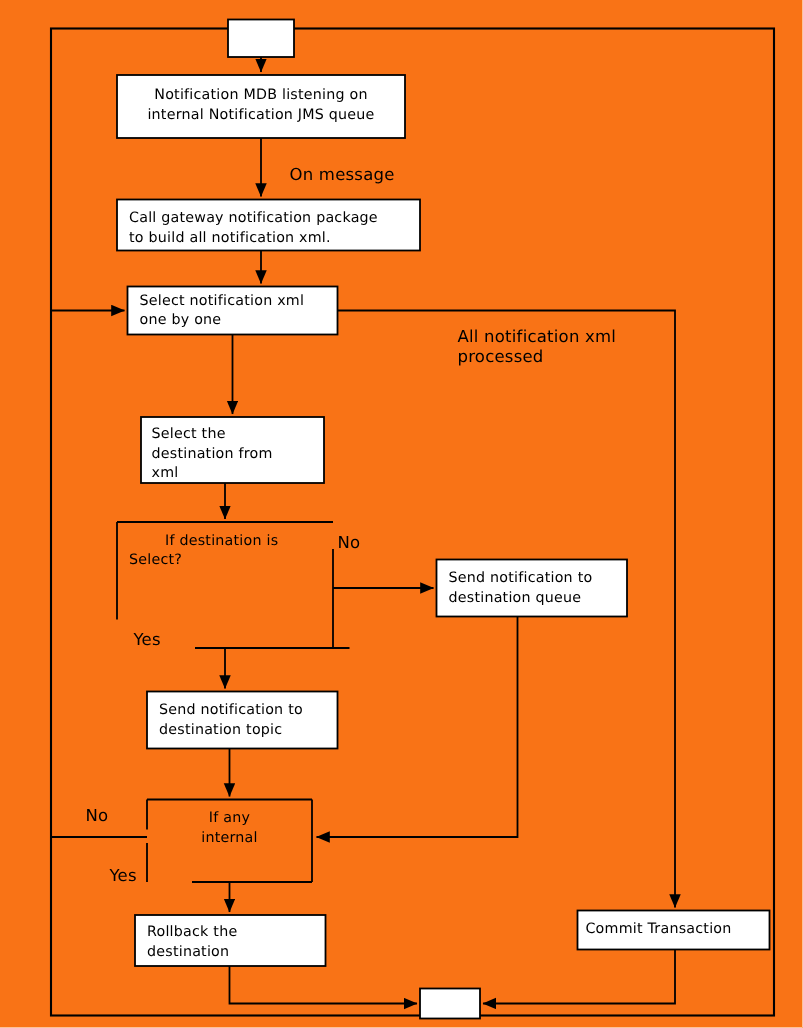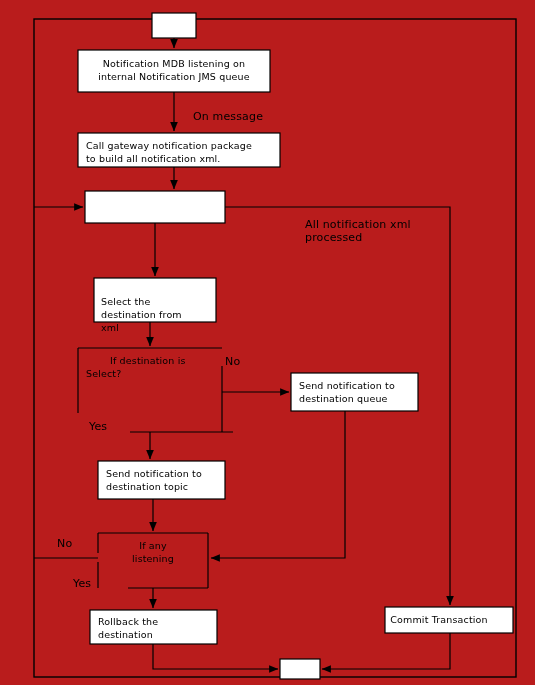--- a/index.html
+++ b/index.html
@@ -4,21 +4,21 @@
 <style>
   html, body {
     margin: 0;
     padding: 0;
     background: #ffffff;
   }
   #canvas {
     position: relative;
     width: 535px;
     height: 685px;
-    background: #b91c1c;
+    background: #f97316;
     font-family: "DejaVu Sans", sans-serif;
     overflow: hidden;
   }
   svg.layer {
     position: absolute;
     left: 0;
     top: 0;
     width: 535px;
     height: 685px;
     pointer-events: none;
@@ -133,36 +133,38 @@
       <path d="M450,633 L450,669 L322,669" marker-end="url(#ah)"></path>
     </g>
   </svg>
 
   <div class="nodetext centered" style="left:78px; top:57px; width:192px;">Notification MDB listening on
 internal  Notification JMS queue</div>
 
   <div class="nodetext" style="left:86px; top:139px; width:192px;">Call gateway  notification package
 to build all notification xml.</div>
 
+  <div class="nodetext" style="left:93px; top:194px; width:134px;">Select notification xml
+one by one</div>
 
-  <div class="nodetext" style="left:101px; top:283px; width:116px;margin-top:12px;">Select the
+  <div class="nodetext" style="left:101px; top:283px; width:116px;">Select the
 destination  from
 xml</div>
 
   <div class="nodetext" style="left:86px; top:354px; width:150px; text-indent:24px;">If destination  is
 Select?</div>
 
   <div class="nodetext" style="left:299px; top:379px; width:120px;">Send notification  to
 destination  queue</div>
 
   <div class="nodetext" style="left:106px; top:467px; width:120px;">Send notification  to
 destination  topic</div>
 
   <div class="nodetext centered" style="left:98px; top:539px; width:110px;">If any
-listening</div>
+internal</div>
 
   <div class="nodetext" style="left:98px; top:615px; width:120px;">Rollback the
 destination</div>
 
   <div class="nodetext centered" style="left:385px; top:613px; width:108px;">Commit Transaction</div>
 
   <div class="edgelabel" style="left:193px; top:110px;">On message</div>
 
   <div class="edgelabel" style="left:305px; top:218px; width:140px;">All notification xml
 processed</div>

